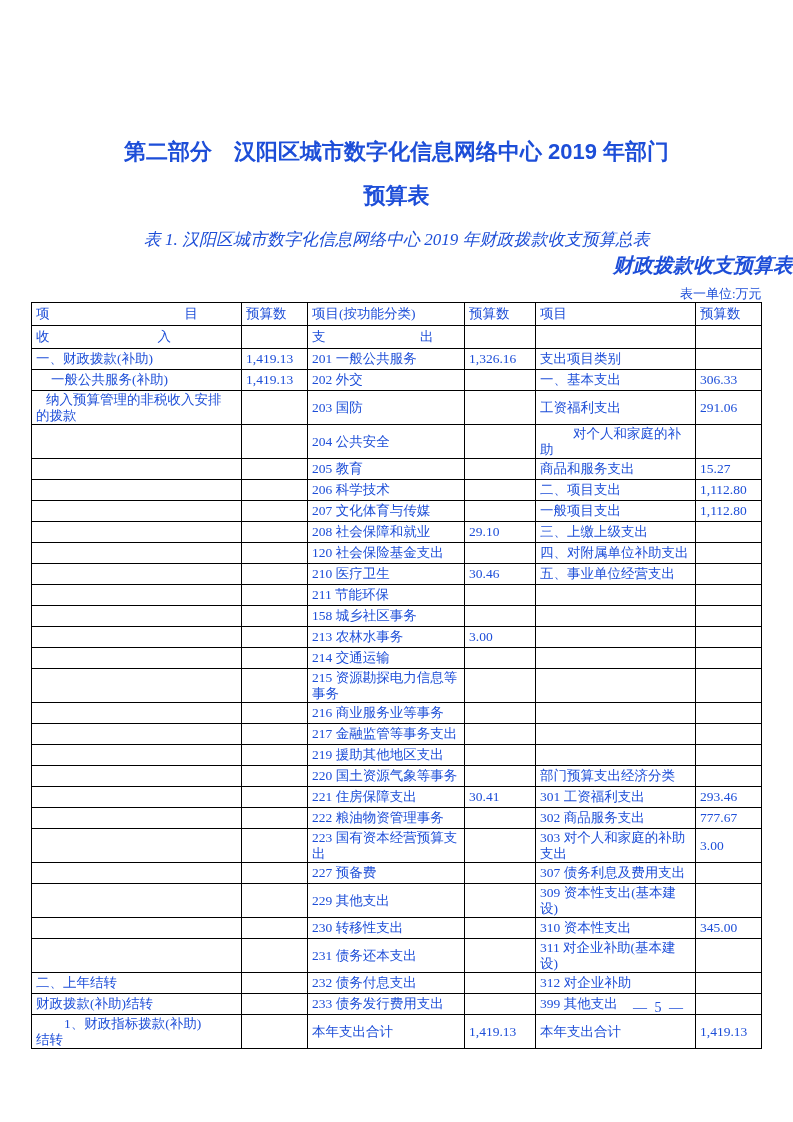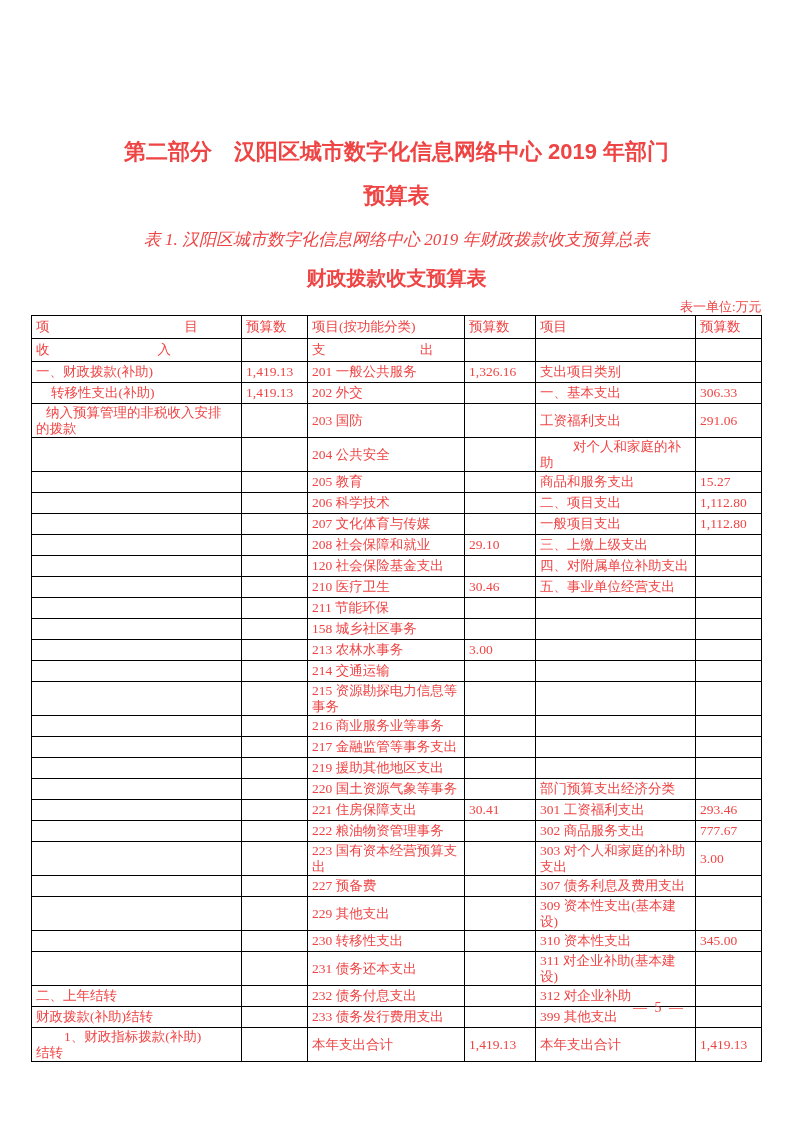--- a/index.html
+++ b/index.html
@@ -2,44 +2,45 @@
 <html lang="zh"><head>
 <meta charset="utf-8">
 <style>
   html,body{margin:0;padding:0;background:#e8e8e8;}
   .page{
     position:relative;
     width:793px;height:1122px;
     margin:0 auto;
     background:#ffffff;
     font-family:"Liberation Serif","DejaVu Serif",serif;
-    color:#ef4444;
+    color:#1d4ed8;
     overflow:hidden;
   }
   .content{padding-top:130px;}
   .doc-title{
     width:680px;margin:0 auto;
     text-align:center;
     font-family:"Liberation Sans","DejaVu Sans",sans-serif;
     font-weight:bold;
     font-size:22px;line-height:44px;
     white-space:pre-wrap;
   }
   .doc-subtitle{
     text-align:center;
     font-size:17px;line-height:20px;
     margin-top:12px;
     font-style:italic;
   }
   .sheet-title{
-    text-align:center;
+    text-align:right;
     font-family:"Liberation Sans","DejaVu Sans",sans-serif;
     font-weight:bold;
     font-size:20px;line-height:24px;
-    margin-top:16px;
+    margin-top:3px;
+    font-style:italic;
   }
   .meta-row{
     width:730px;margin:9px auto 1px;
     display:flex;justify-content:flex-end;align-items:flex-end;
     font-size:13px;line-height:15px;
   }
   table.budget{
     width:730px;margin:0 auto;
     border-collapse:collapse;
     table-layout:fixed;
@@ -112,21 +113,21 @@
           </tr>
           <tr>
             <td class="a-l">一、财政拨款(补助)</td>
             <td class="a-r">1,419.13</td>
             <td class="a-l">201 一般公共服务</td>
             <td class="a-r">1,326.16</td>
             <td class="a-c">支出项目类别</td>
             <td class="a-l"></td>
           </tr>
           <tr>
-            <td class="a-i1">转移性支出(补助)</td>
+            <td class="a-i1">一般公共服务(补助)</td>
             <td class="a-r">1,419.13</td>
             <td class="a-l">202 外交</td>
             <td class="a-l"></td>
             <td class="a-l">一、基本支出</td>
             <td class="a-r">306.33</td>
           </tr>
           <tr>
             <td class="a-i07">纳入预算管理的非税收入安排
 的拨款</td>
             <td class="a-l"></td>

